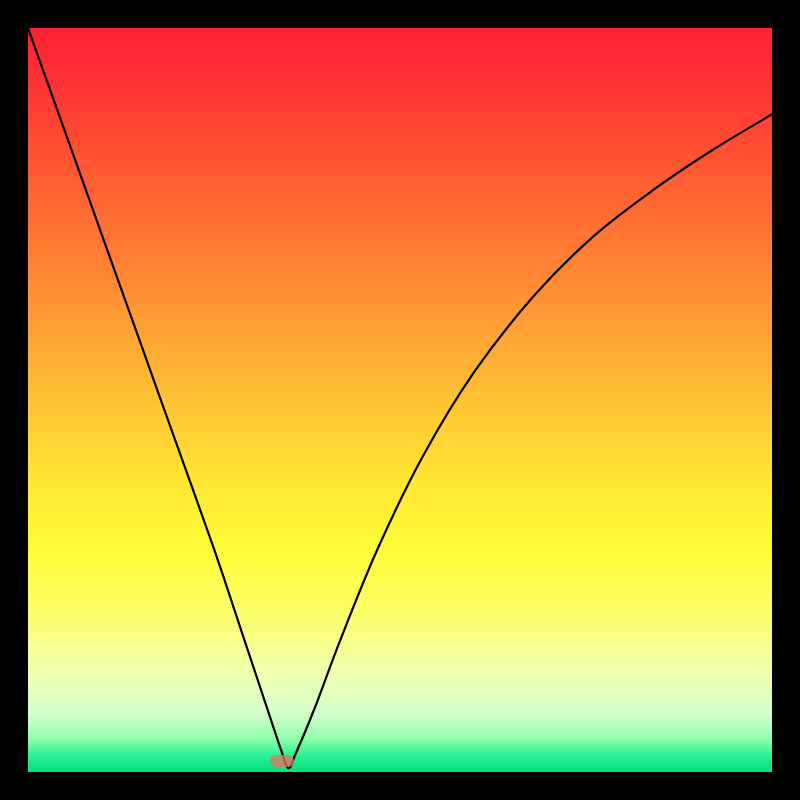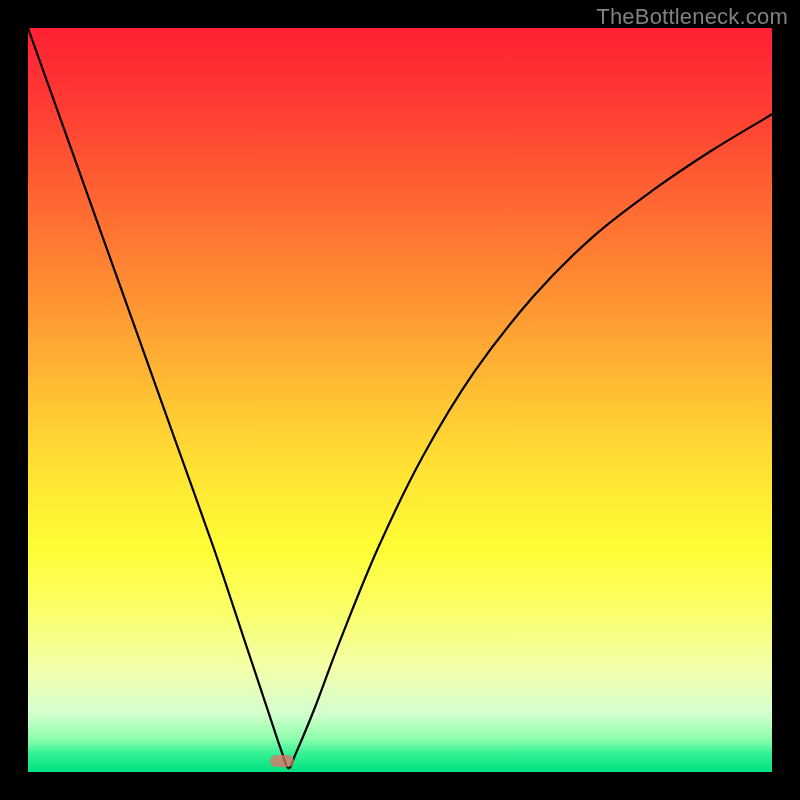--- a/index.html
+++ b/index.html
@@ -47,21 +47,20 @@
     border-radius: 6px;
     z-index: 3;
     opacity: 0.75;
     transform: translate(-50%, -50%);
   }
 </style>
 </head>
 <body>
 
 <div class="frame">
-  <div class="watermark">TheBottleneck.com</div>
 
   <div class="plot">
     <svg id="svg" viewBox="0 0 744 744" preserveAspectRatio="none">
       <defs>
         <linearGradient id="bg-grad" x1="0" y1="0" x2="0" y2="1">
             <stop offset="0.00%" stop-color="#ff2034"></stop>
             <stop offset="10.00%" stop-color="#ff3a33"></stop>
             <stop offset="20.00%" stop-color="#ff5c32"></stop>
             <stop offset="30.00%" stop-color="#ff7d32"></stop>
             <stop offset="40.00%" stop-color="#ff9f33"></stop>

